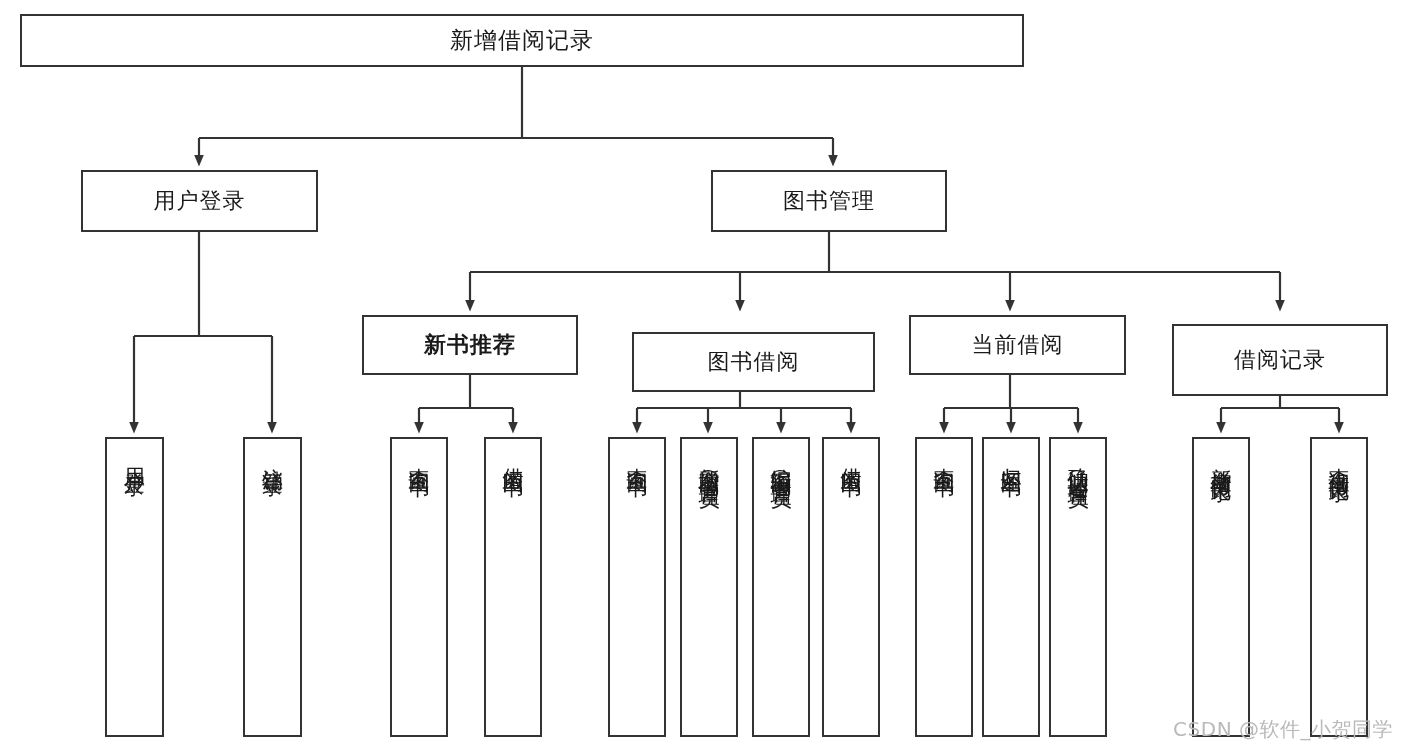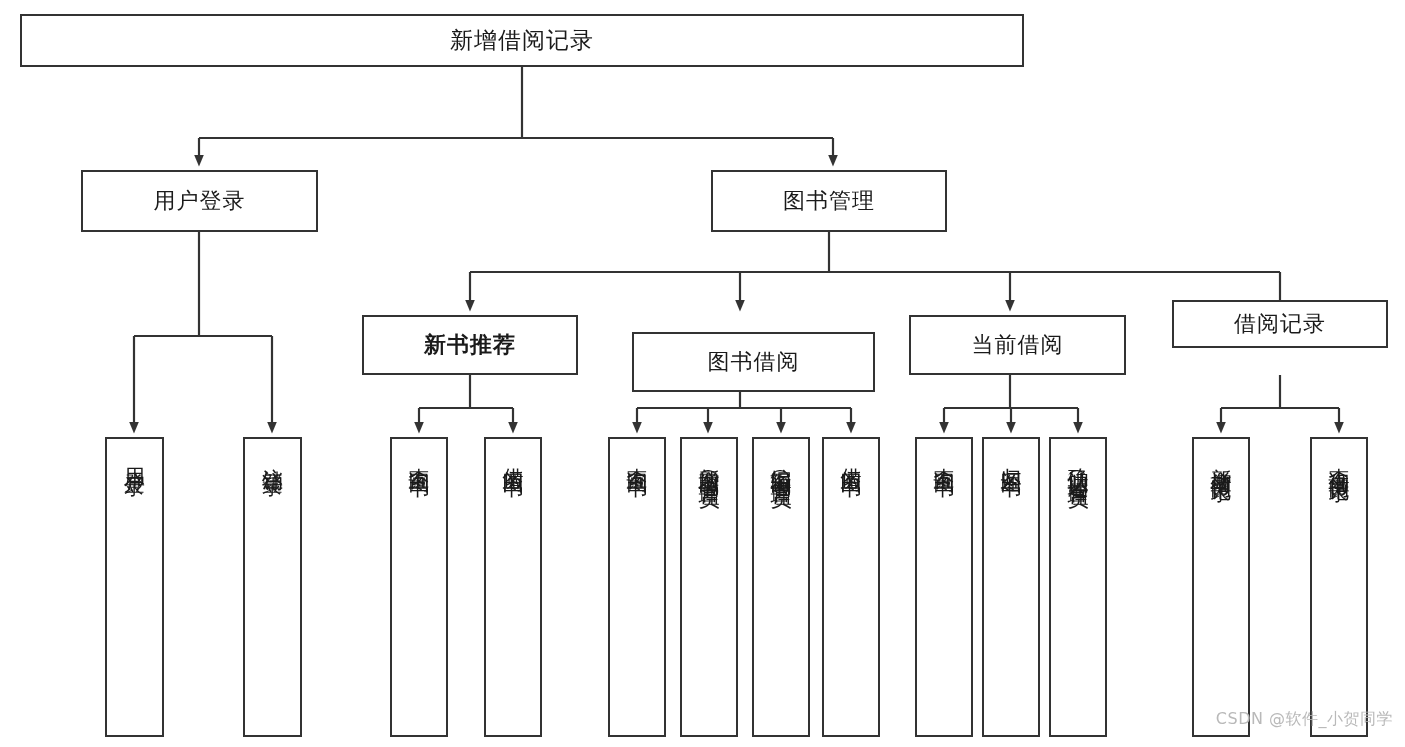--- a/index.html
+++ b/index.html
@@ -64,22 +64,22 @@
     stroke: #333333;
     stroke-width: 2.2;
     fill: none;
   }
   .arrowhead {
     fill: #333333;
   }
   #watermark {
     position: absolute;
     right: 12px;
-    bottom: 17px;
-    font-size: 16px;
+    bottom: 4px;
+    font-size: 20px;
     color: #b9b9b9;
     letter-spacing: 0.5px;
     white-space: nowrap;
   }
 </style>
 </head>
 <body>
 
 <div id="canvas">
 
@@ -148,21 +148,21 @@
   </div>
 
   <div class="node h" style="left:632px; top:332px; width:243px; height:60px;">
     <span>图书借阅</span>
   </div>
 
   <div class="node h" style="left:901px; top:315px; width:217px; height:60px;margin-left:8px;">
     <span>当前借阅</span>
   </div>
 
-  <div class="node h" style="left:1172px; top:300px; width:216px; height:48px;text-align:right;">
+  <div class="node h" style="left:1172px; top:324px; width:216px; height:72px;text-align:right;">
     <span>借阅记录</span>
   </div>
 
   <div class="node v" style="left:105px; top:437px; width:59px; height:300px;">
     <span class="vtext">用户登录</span>
   </div>
   <div class="node v" style="left:243px; top:437px; width:59px; height:300px;">
     <span class="vtext">注销登录</span>
   </div>
 

